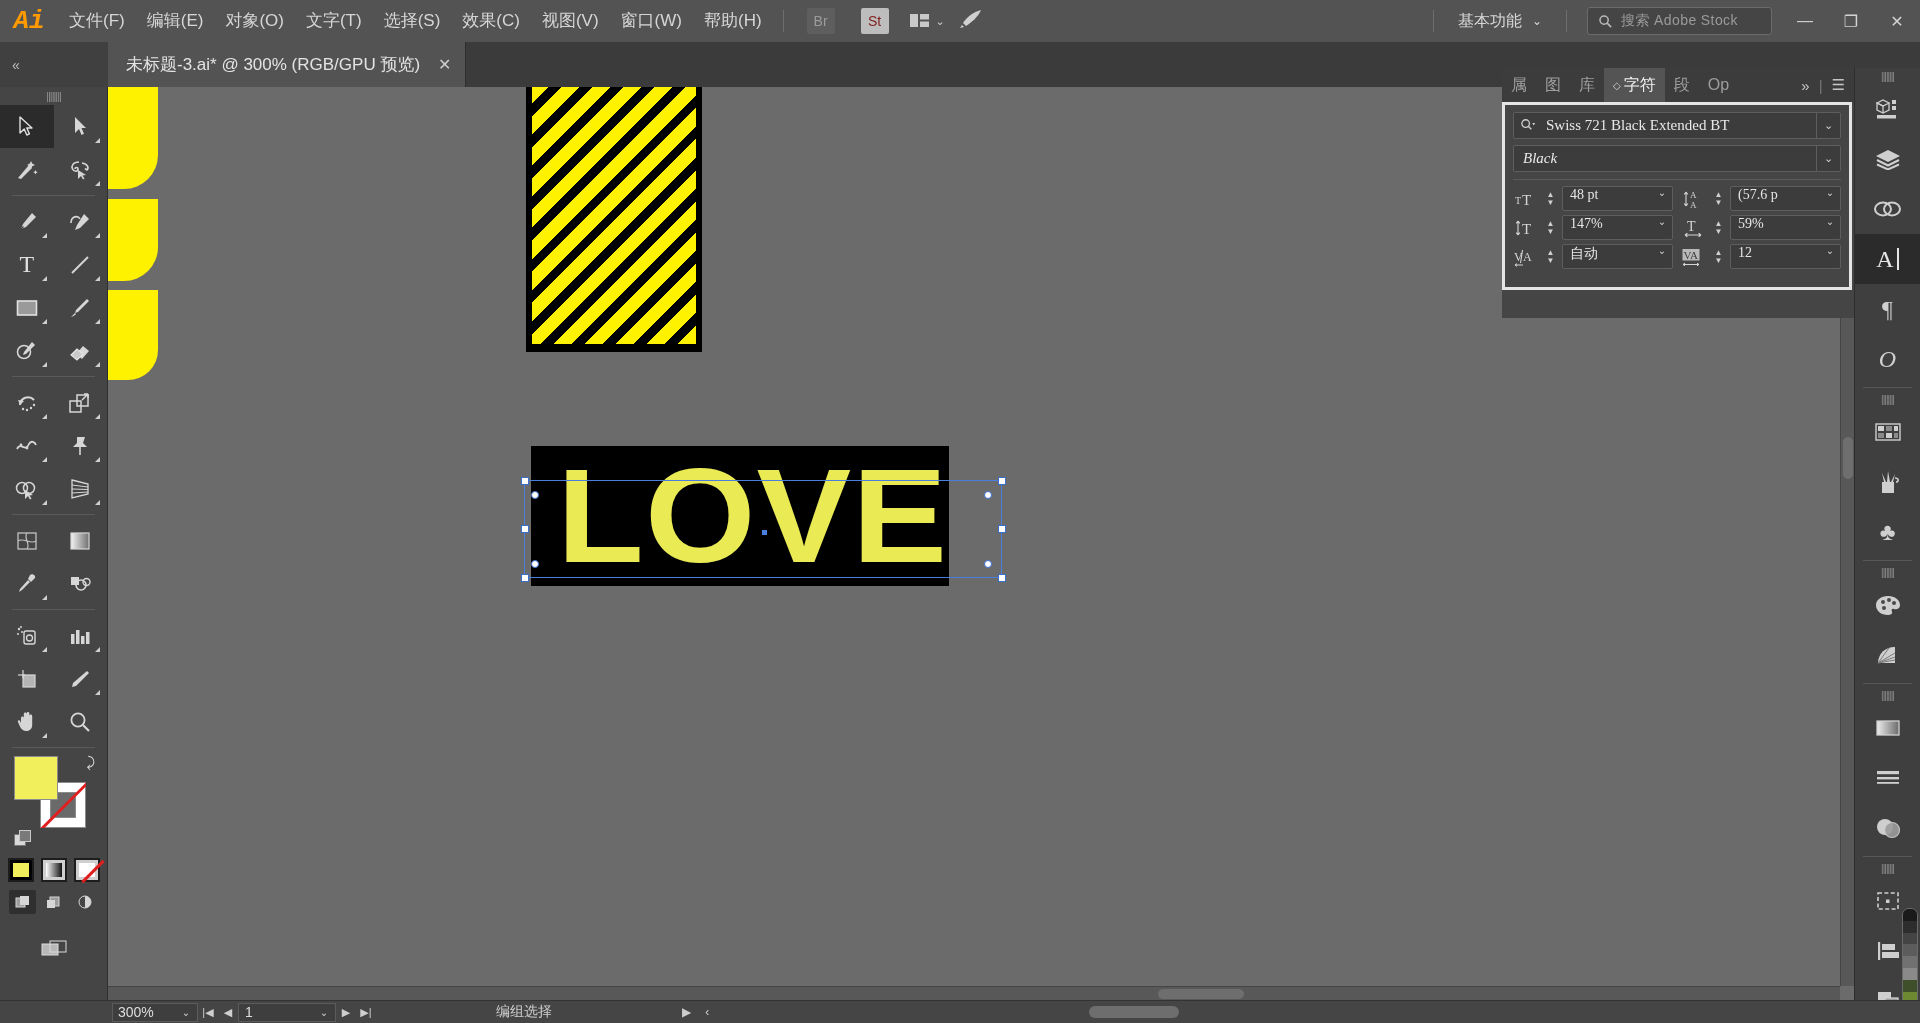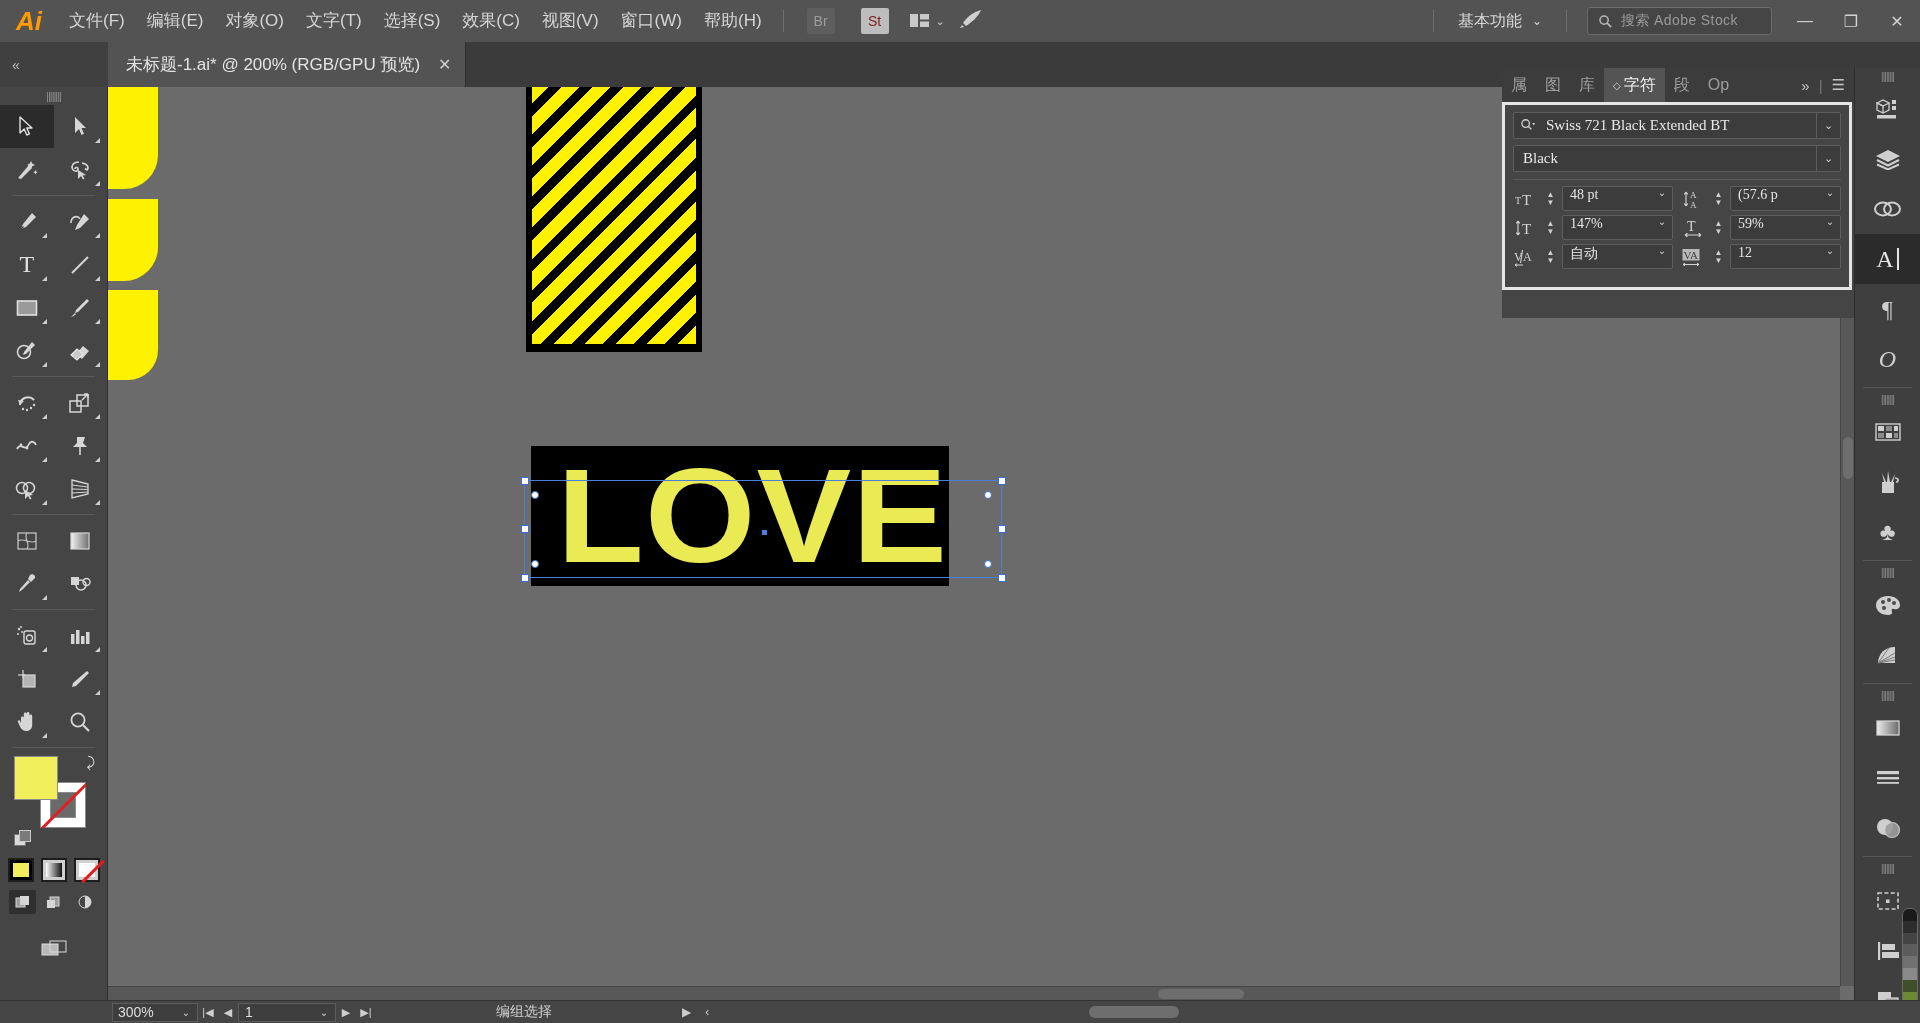--- a/index.html
+++ b/index.html
@@ -13,21 +13,21 @@
   .app { position: relative; width: 1920px; height: 1023px; background: #535353; }
 
   
   .menubar {
     position: absolute; top: 0; left: 0; width: 1920px; height: 42px;
     background: #535353; display: flex; align-items: center;
   }
   .ai-logo {
     width: 58px; height: 42px; display: flex; align-items: center; justify-content: center;
     color: #ff9a00; font-size: 26px; font-weight: bold; font-style: italic;
-    font-family: Liberation Sans, sans-serif;
+    font-family: Liberation Mono, monospace;
   }
   .menu-item {
     padding: 0 11px; height: 42px; line-height: 42px; color: #d6d6d6;
     font-size: 17px; white-space: nowrap; cursor: default;
   }
   .mb-sep { width: 1px; height: 22px; background: #6e6e6e; margin: 0 10px; }
   .tool-chip {
     width: 28px; height: 26px; margin: 0 13px; display: flex; align-items: center;
     justify-content: center; font-size: 14px; color: #9c9c9c;
     background: #5e5e5e; border-radius: 2px;
@@ -167,21 +167,21 @@
     position: absolute; left: 0; top: 34px; right: 2px; height: 188px;
     border: 3px solid #e5e5e5; padding: 7px 8px 0 8px;
   }
   .fld {
     display: flex; align-items: center; background: #3c3c3c; border: 1px solid #5e5e5e;
     height: 27px; border-radius: 2px;
   }
   .fld .search-ic { width: 28px; text-align: center; color: #cfcfcf; font-size: 13px; }
   .fld .val { flex: 1; color: #e8e8e8; font-size: 15px; font-family: "Liberation Serif", serif; padding-left: 4px; white-space: nowrap; overflow: hidden; }
   .fld .caret { width: 24px; text-align: center; color: #cfcfcf; font-size: 11px; border-left: 1px solid #5e5e5e; height: 100%; display:flex; align-items:center; justify-content:center; }
-  .fld.plain .val { padding-left: 9px; }
+  .fld.plain .val { padding-left: 9px; font-style: italic; }
   .rb-divider { height: 1px; background: #5a5a5a; margin: 7px 0 6px 0; }
 
   .grid2 { display: grid; grid-template-columns: 1fr 1fr; gap: 4px 8px; }
   .miniwrap { display: flex; align-items: center; gap: 4px; }
   .mini-ic { width: 26px; height: 24px; display: flex; align-items: center; justify-content: center; color: #d5d5d5; font-size: 13px; flex: none; }
   .spin { width: 15px; display: flex; flex-direction: column; align-items: center; justify-content: center; gap: 1px; color: #d0d0d0; font-size: 8px; line-height: 7px; flex: none; }
   .mini-fld { display: flex; align-items: flex-start; flex: 1; height: 25px; background: #3c3c3c; border: 1px solid #5e5e5e; border-radius: 2px; min-width: 0; }
   .mini-fld .mv { flex: 1; color: #e6e6e6; font-size: 14px; padding-left: 7px; white-space: nowrap; overflow: hidden; font-family: "Liberation Serif", serif; }
   .mini-fld .mc { width: 20px; text-align: center; color: #cfcfcf; font-size: 10px; }
 
@@ -264,21 +264,21 @@
         <div class="wc">—</div>
         <div class="wc">❐</div>
         <div class="wc close">✕</div>
       </div>
     </div>
   </div>
 
   <div class="tabbar">
     <div class="collapse-btn">«</div>
     <div class="doctab">
-      <span class="title">未标题-1.ai* @ 200% (RGB/GPU 预览)</span>
+      <span class="title">未标题-3.ai* @ 300% (RGB/GPU 预览)</span>
       <span class="x">✕</span>
     </div>
   </div>
 
   <div class="toolbar">
     <div class="tb-grip">||||||||</div>
     <div class="tb-grid">
       <div class="tcell active">
         <svg width="17" height="21" viewBox="0 0 17 21">
           <path d="M2 1 L2 17 L6.2 13 L8.8 19 L11.4 17.8 L8.8 12 L14 12 Z" fill="none" stroke="#e0e0e0" stroke-width="1.4" stroke-linejoin="round"></path>

